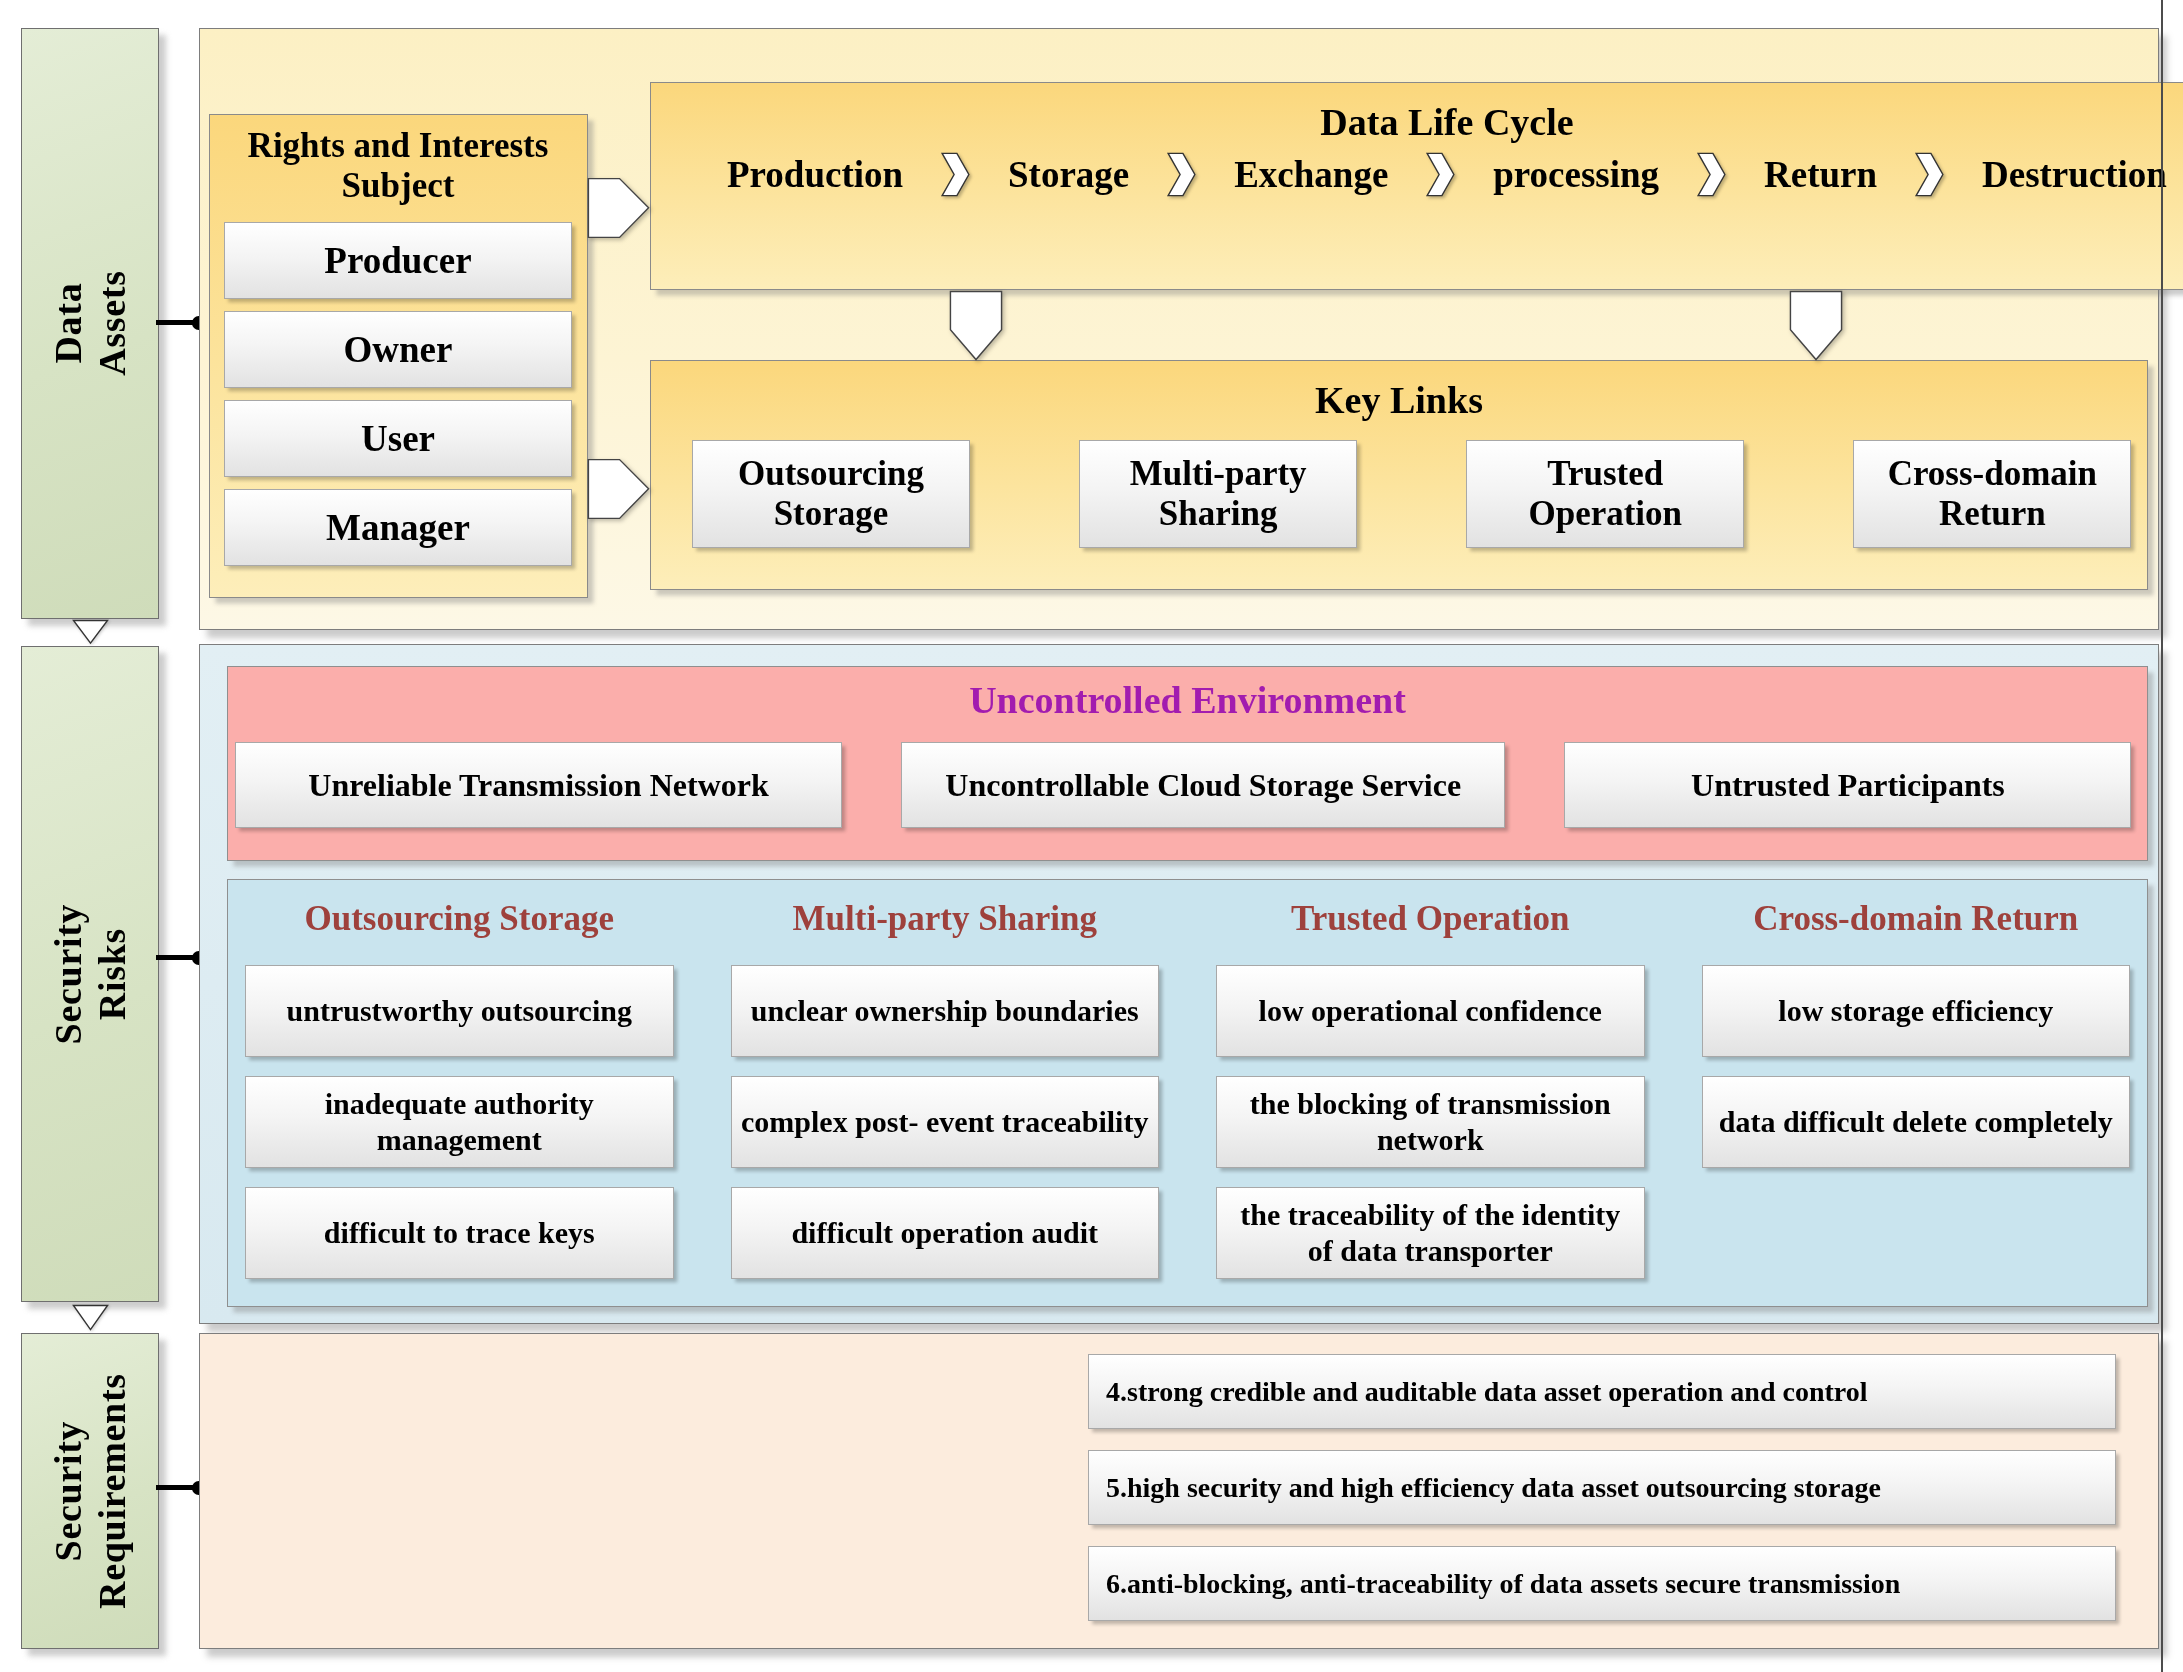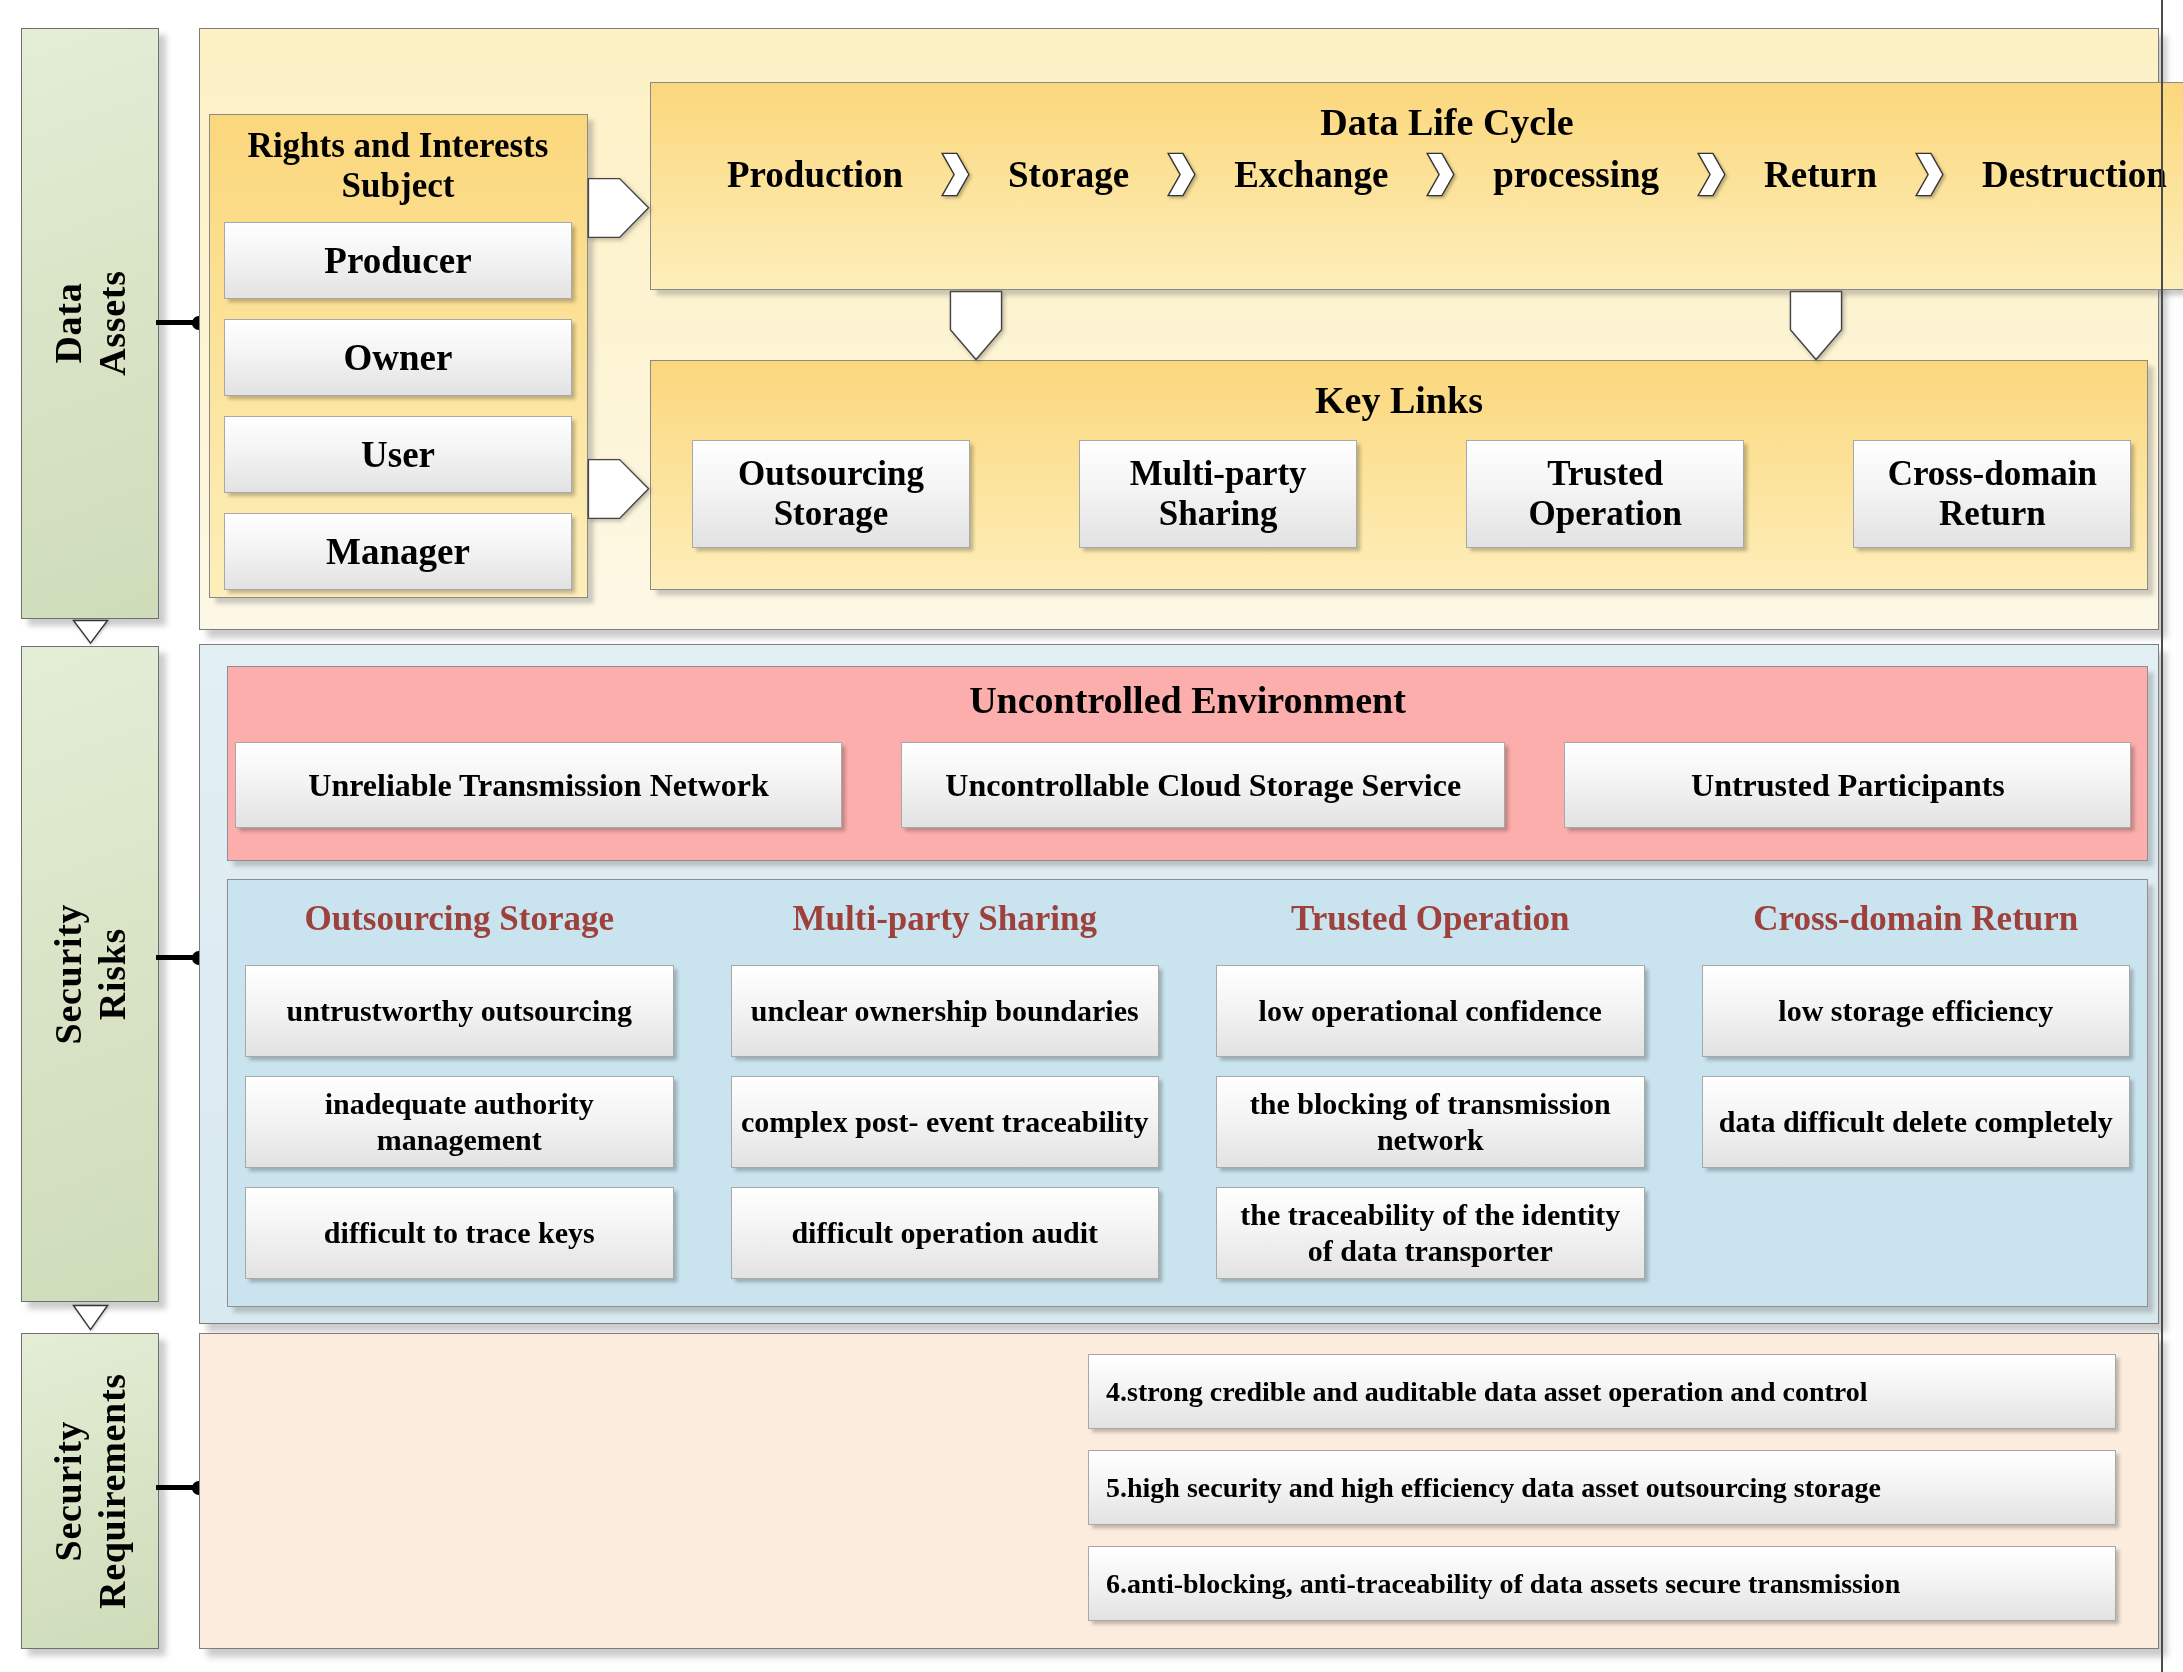--- a/index.html
+++ b/index.html
@@ -21,40 +21,40 @@
   
   .section{ position:absolute; left:199px; width:1958px; border:1.4px solid #7d7d7d; box-shadow:7.8px 7.8px 6.4px rgba(130,130,130,.42); }
   #sec-top{ top:28px; height:600px; background:linear-gradient(180deg,#fcf0c4 0%,#fdf4d4 55%,#fdf8e6 100%); }
   #sec-mid{ top:644px; height:678px; background:linear-gradient(180deg,#e2eff4 0%,#d8e9f0 100%); }
   #sec-bot{ top:1333px; height:314px; background:#fcecdd; }
   
   .gold{ position:absolute; background:linear-gradient(180deg,#fbd77c 0%,#fce49e 55%,#fdeeba 100%);
          border:1.4px solid #8a8a8a; box-shadow:5.7px 5.7px 4.3px rgba(120,120,120,.38); }
   #rights-box{ left:8.5px; top:85px; width:377px; height:482px; }
   .rights-title{ padding-top:11.4px; text-align:center; font-size:35px; line-height:1.12; }
-  .members{ margin-top:17px; display:flex; flex-direction:column; align-items:center; gap:20px;border-radius:20px; }
+  .members{ margin-top:17px; display:flex; flex-direction:column; align-items:center; gap:12px;border-radius:20px; }
   .white-box{ background:linear-gradient(180deg,#ffffff 0%,#f4f4f4 45%,#e2e2e2 100%);
               border:0.7px solid #a8a8a8; box-shadow:4.3px 4.3px 3.5px rgba(0,0,0,.24);
               display:flex; align-items:center; justify-content:center; text-align:center; }
   .member-box{ width:346px; height:75px; font-size:37px; }
   #dlc-box{ left:450px; top:53px; width:1496px; height:206px;padding-left:48px; }
   .big-title{ text-align:center; font-size:38px; }
   #dlc-box .big-title{ padding-top:17px; }
   .stage-row{ margin-top:8px; display:flex; align-items:center; justify-content:space-between; padding:0 28px; }
   .stage{ font-size:37px; white-space:nowrap; }
   .chev{ filter:drop-shadow(2.1px 2.1px 1.4px rgba(0,0,0,.25)); }
   #kl-box{ left:450px; top:331px; width:1496px; height:228px; }
   #kl-box .big-title{ padding-top:17px; }
   .kl-row{ margin-top:18.4px; display:flex; justify-content:space-between; padding:0 15.6px 0 41px; }
   .kl-box{ width:278px; height:108px; font-size:35px; line-height:1.16; padding:0 5.7px; box-sizing:border-box; }
   .pent{ position:absolute; filter:drop-shadow(2.8px 2.8px 2.1px rgba(0,0,0,.25)); z-index:5; }
   
   #env-box{ position:absolute; left:27px; top:21px; width:1919px; height:193px; background:#fbaeab;
             border:1.4px solid #8f8f8f; box-shadow:5.7px 5.7px 4.3px rgba(120,120,120,.38); }
-  .red-title{ color:#000000; text-align:center; font-size:38px; padding-top:11.4px; }
+  .red-title{ color:#a21caf; text-align:center; font-size:38px; padding-top:11.4px; }
   .env-row{ margin-top:20px; display:flex; justify-content:space-between; padding:0 15.6px 0 7px; }
   .env-item{ height:84px; font-size:32px; }
   .env-item:nth-child(1){ width:605px; }
   .env-item:nth-child(2){ width:602px; }
   .env-item:nth-child(3){ width:565px; }
   #risk-box{ position:absolute; left:27px; top:234px; width:1919px; height:426px; background:#c9e4ee;
              border:1.4px solid #8f8f8f; box-shadow:5.7px 5.7px 4.3px rgba(120,120,120,.38); }
   .risk-grid{ display:grid; grid-template-columns:repeat(4,1fr); column-gap:57px; row-gap:19px; padding:12.8px 17px 0; }
   .col-header{ color:#9e413c; font-size:35px; text-align:center; height:53px; display:flex; align-items:center; justify-content:center; white-space:nowrap; }
   .risk-item{ height:92px; font-size:30px; line-height:1.18; padding:0 8.5px; box-sizing:border-box; }

